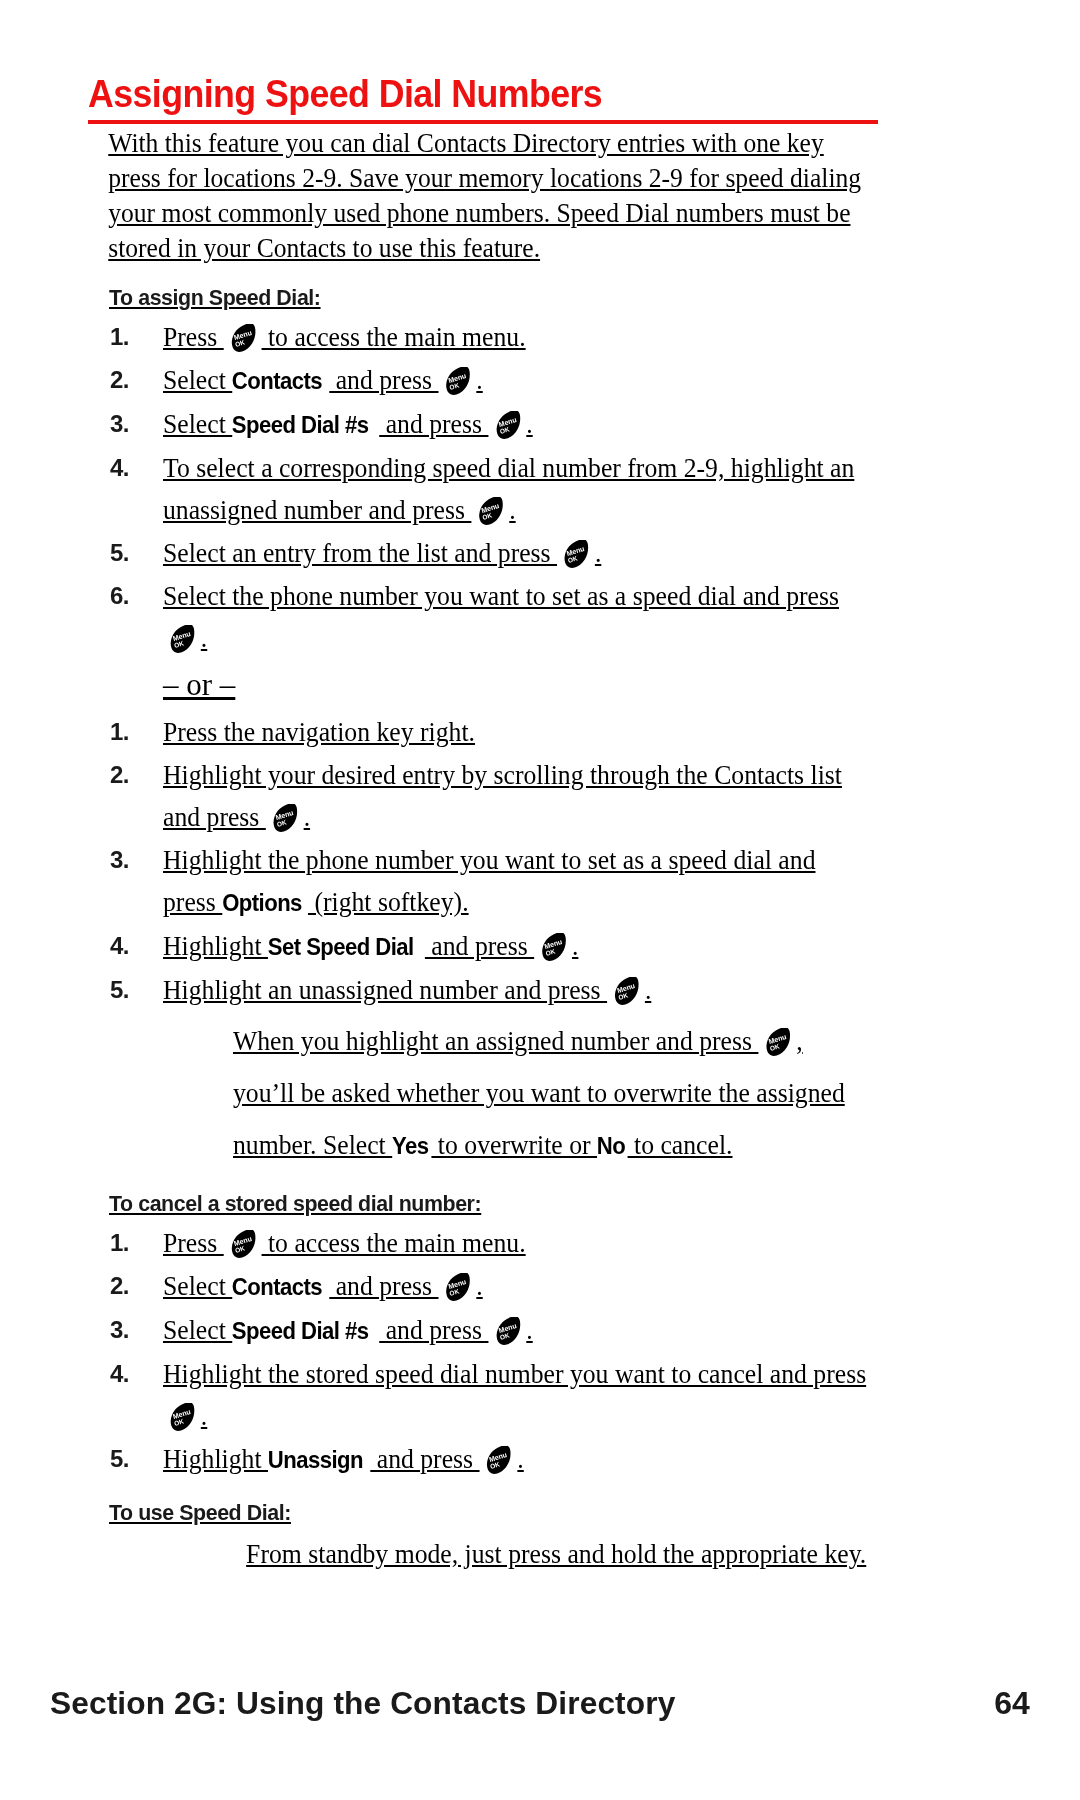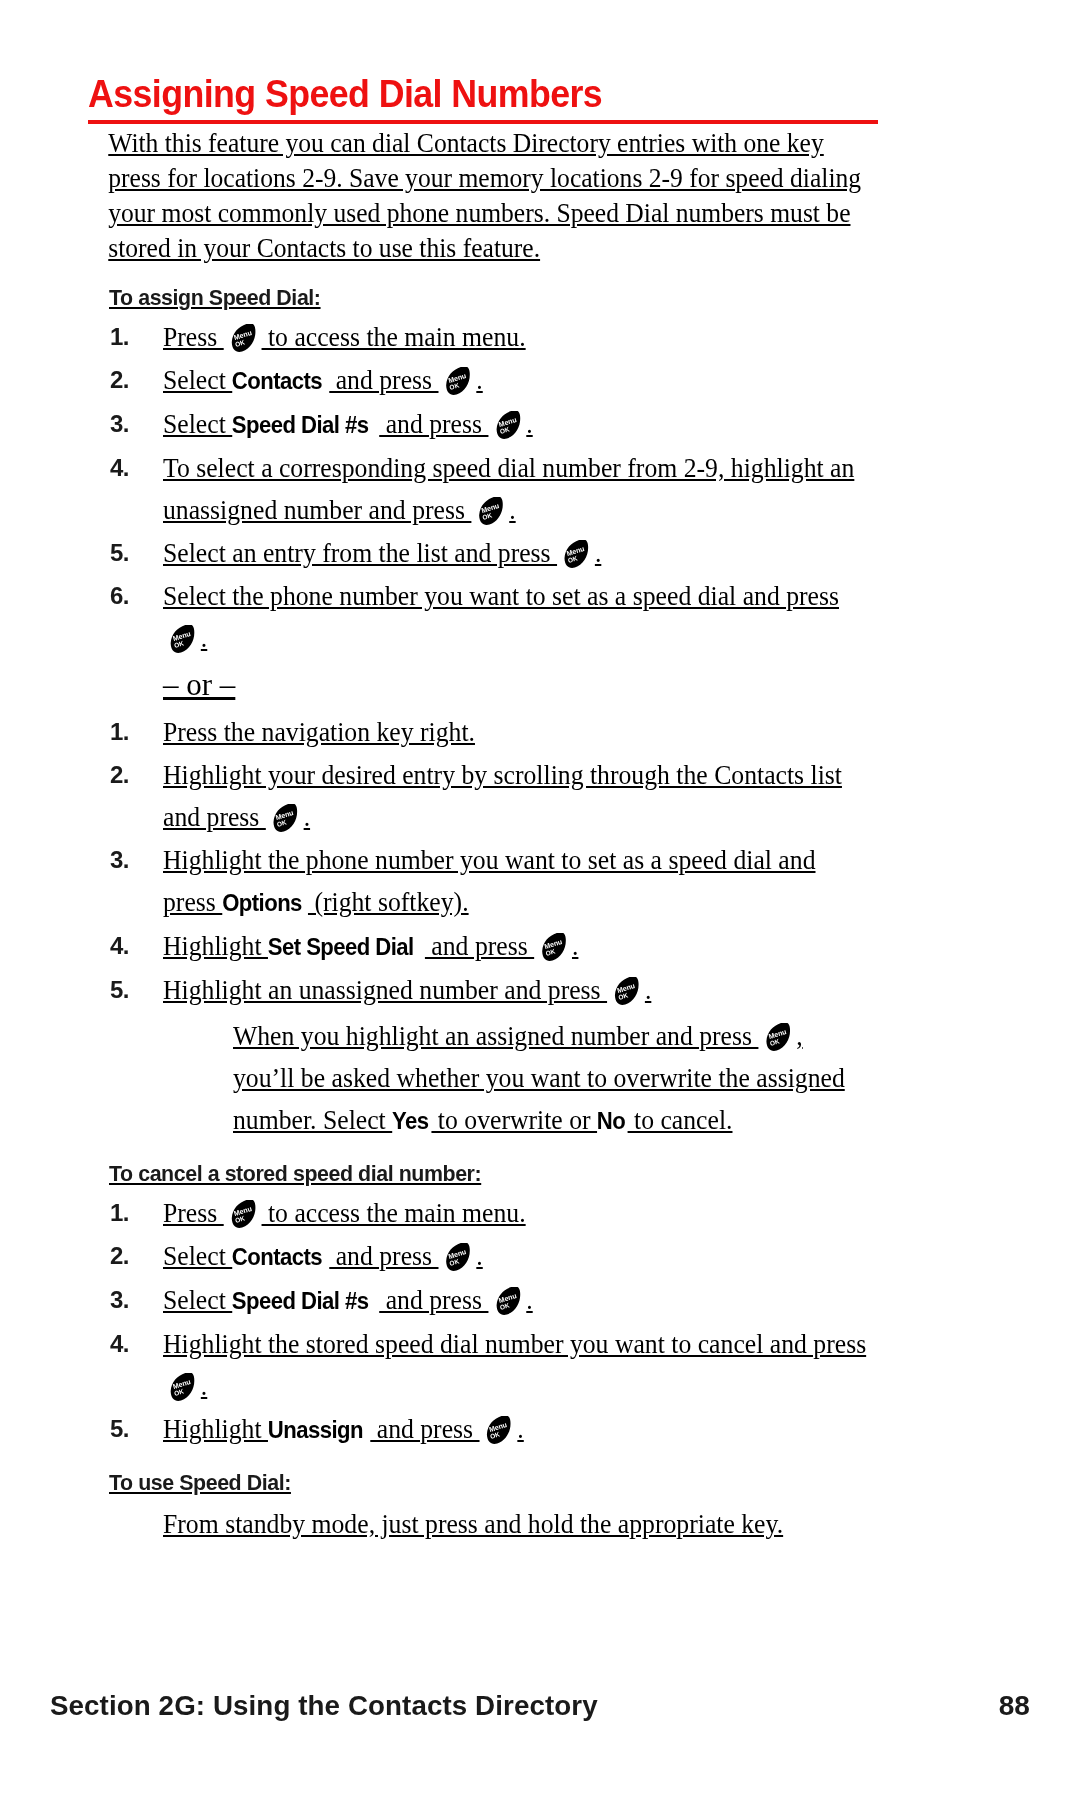--- a/index.html
+++ b/index.html
@@ -113,36 +113,37 @@
   ol.steps li .txt {
     display: block;
     transform: scaleX(0.97);
     transform-origin: left top;
   }
 
   .note {
     margin: 4px 0 16px 0;
     padding-left: 145px;
     font-size: 26.5px;
-    line-height: 42px;
+    line-height: 52px;
   }
   .note .txt { display:block; transform: scaleX(0.97); transform-origin:left top; }
 
   .orline {
     margin: 6px 0 6px 0;
     padding-left: 75px;
     font-size: 31px;
     line-height: 40px;
   }
 
   .plain-indent {
     margin: 6px 0 0 0;
     padding-left: 75px;
     font-size: 26.5px;
     line-height: 42px;
+    text-align: right;
   }
   .plain-indent .txt { display:block; transform: scaleX(0.97); transform-origin:left top; }
 
   b, .bold {
     font-family: "Liberation Sans", "DejaVu Sans", sans-serif;
     font-weight: bold;
     font-size: 24.5px;
     letter-spacing: -0.6px;
     display: inline-block;
     transform: scaleX(0.93);
@@ -165,21 +166,21 @@
   .footer {
     position: absolute;
     left: 50px;
     right: 50px;
     bottom: 78px;
     display: flex;
     align-items: baseline;
     justify-content: space-between;
     font-family: "Liberation Sans", "DejaVu Sans", sans-serif;
     font-weight: bold;
-    font-size: 28px;
+    font-size: 32px;
     letter-spacing: 0.1px;
     color: #1a1a1a;
   }
   .footer .sec { transform: scaleX(0.99); transform-origin: left center; }
 </style>
 </head>
 <body>
 
 <div class="page">
 
@@ -364,16 +365,16 @@
 
     <div class="subhead">To use Speed Dial:</div>
     <div class="plain-indent">
         <span class="txt">From standby mode, just press and hold the appropriate key.</span>
       </div>
 
   </div>
 
   <div class="footer">
     <span class="sec">Section 2G: Using the Contacts Directory</span>
-    <span>88</span>
+    <span>64</span>
   </div>
 
 </div>
 
 </body></html>

